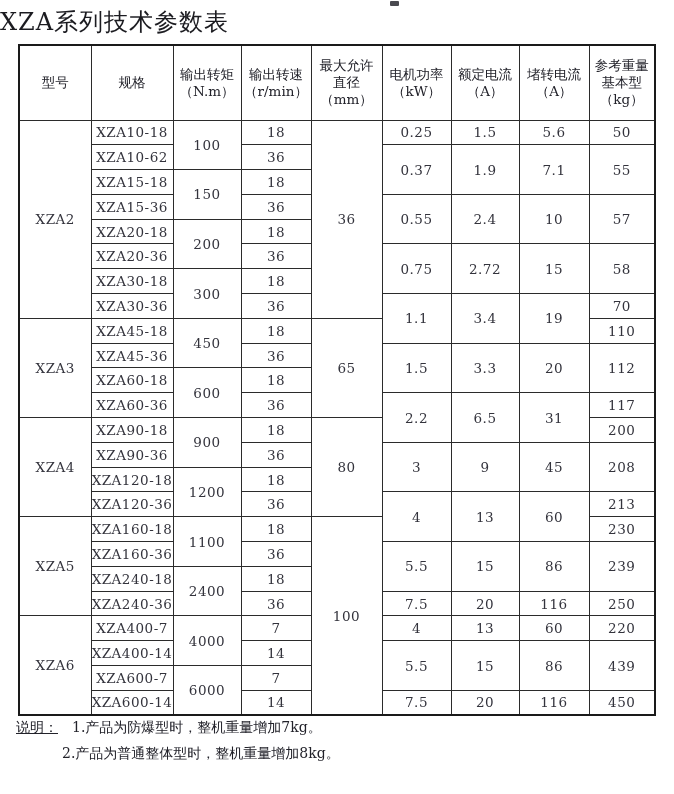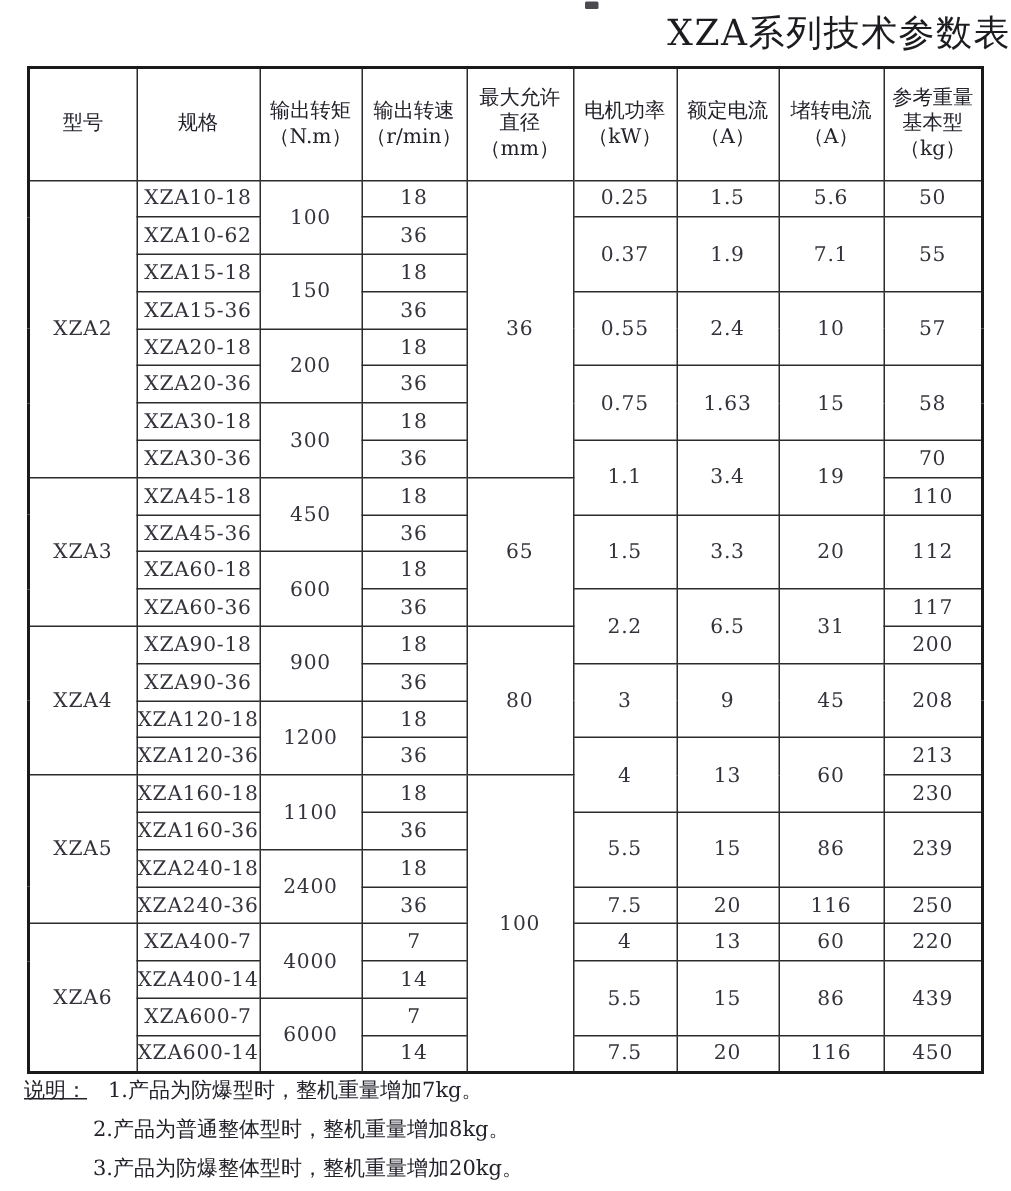--- a/index.html
+++ b/index.html
@@ -2,21 +2,21 @@
 <html><head>
 <meta charset="utf-8">
 <style>
   html,body { margin:0; padding:0; background:#ffffff; }
   .page {
     position:relative; width:674px; height:794px; background:#ffffff;
     font-family:"DejaVu Serif","Liberation Serif",serif; overflow:hidden;
   }
   .title {
     position:absolute; top:6px; left:0; width:674px; margin:0;
-    text-align:right; font-size:24px; font-weight:400; letter-spacing:1px;
+    text-align:left; font-size:24px; font-weight:400; letter-spacing:1px;
     color:#1b1b20;
   }
   .artifact {
     position:absolute; left:390px; top:1px; width:9px; height:5px;
     background:#4a4a50; border-radius:1px;
   }
   table.spec {
     position:absolute; left:18px; top:44px; width:636px;
     border-collapse:collapse; table-layout:fixed;
     border:2px solid #1a1a1a;
@@ -121,21 +121,21 @@
         </tr>
         <tr>
           <td>XZA20-18</td>
           <td rowspan="2">200</td>
           <td>18</td>
         </tr>
         <tr>
           <td>XZA20-36</td>
           <td>36</td>
           <td rowspan="2">0.75</td>
-          <td rowspan="2">1.63</td>
+          <td rowspan="2">2.72</td>
           <td rowspan="2">15</td>
           <td rowspan="2">58</td>
         </tr>
         <tr>
           <td>XZA30-18</td>
           <td rowspan="2">300</td>
           <td>18</td>
         </tr>
         <tr>
           <td>XZA30-36</td>
@@ -262,16 +262,15 @@
           <td>20</td>
           <td>116</td>
           <td>450</td>
         </tr>
       </tbody>
   </table>
 
   <div class="notes">
     <div class="note-line"><span class="note-label">说明：</span><span>1.产品为防爆型时，整机重量增加7kg。</span></div>
     <div class="note-line note-indent">2.产品为普通整体型时，整机重量增加8kg。</div>
-    <div class="note-line note-indent">3.产品为防爆整体型时，整机重量增加20kg。</div>
   </div>
 
 </div>
 
 </body></html>

